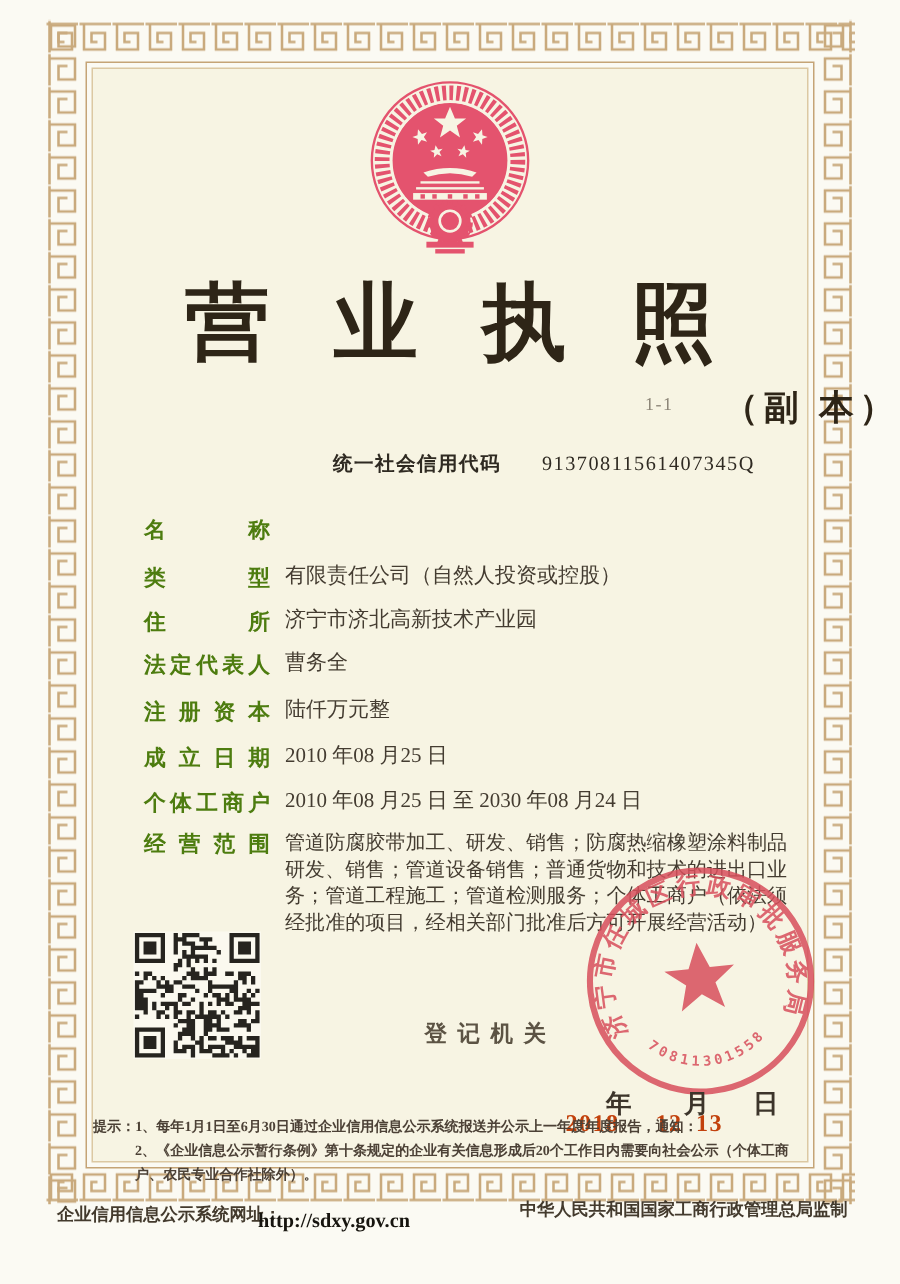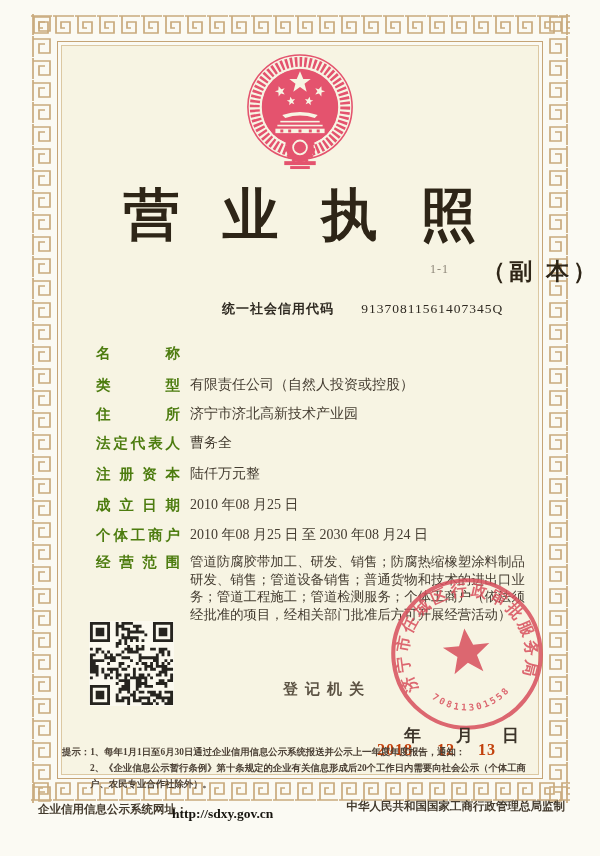--- a/index.html
+++ b/index.html
@@ -184,21 +184,21 @@
   <text font-size="9" font-weight="700" fill="#d84f5c" letter-spacing="2.4" font-family="DejaVu Sans Mono, Liberation Mono, monospace">
     <textPath href="#sealBot" startOffset="50%" text-anchor="middle">3708113015587</textPath>
   </text>
 </svg>
 
 <div class="date-label" style="left:404px">年</div>
 <div class="date-label" style="left:456px">月</div>
 <div class="date-label" style="left:502px">日</div>
 <div class="stamp" style="left:377px">2018</div>
 <div class="stamp" style="left:437px">12</div>
-<div class="stamp" style="left:478px">13</div>
+<div class="stamp" style="left:464px">13</div>
 
 <div class="abs tips">
   <div class="l1"><span>提示：1、每年1月1日至6月30日通过企业信用信息公示系统报送并公示上一年度年度报告，</span><span>通知：</span></div>
   <div class="l2">2、《企业信息公示暂行条例》第十条规定的企业有关信息形成后20个工作日内需要向社会公示（个体工商户、农民专业合作社除外）。</div>
 </div>
 
 <div class="abs footer-left">企业信用信息公示系统网址：</div>
 <div class="abs footer-url">http://sdxy.gov.cn</div>
 <div class="abs footer-right">中华人民共和国国家工商行政管理总局监制</div>
 

